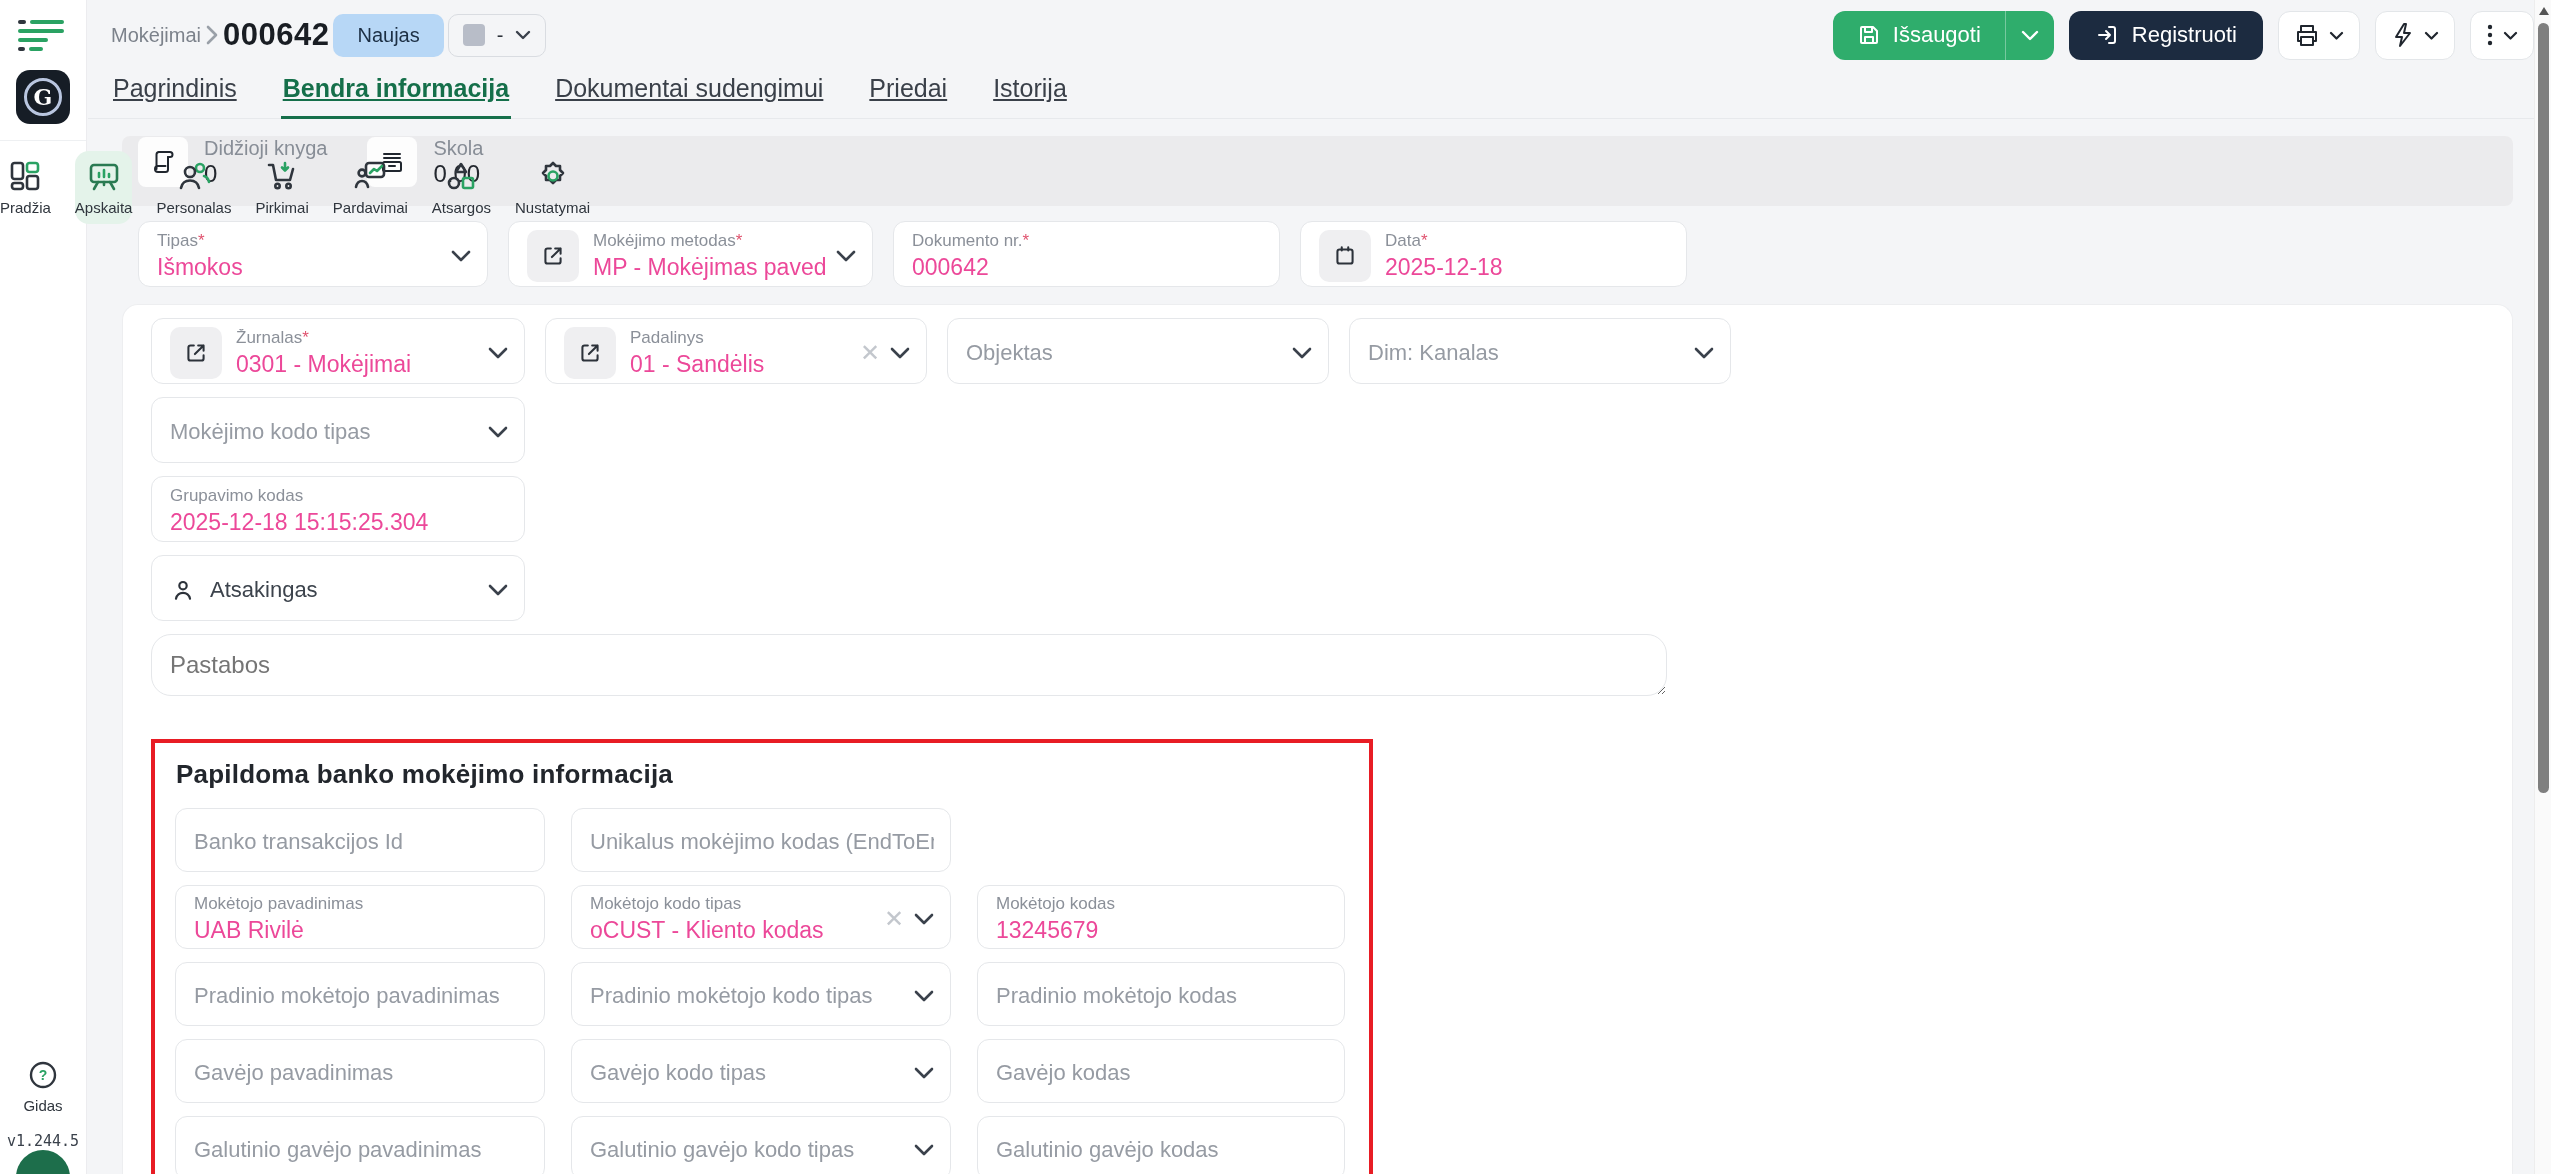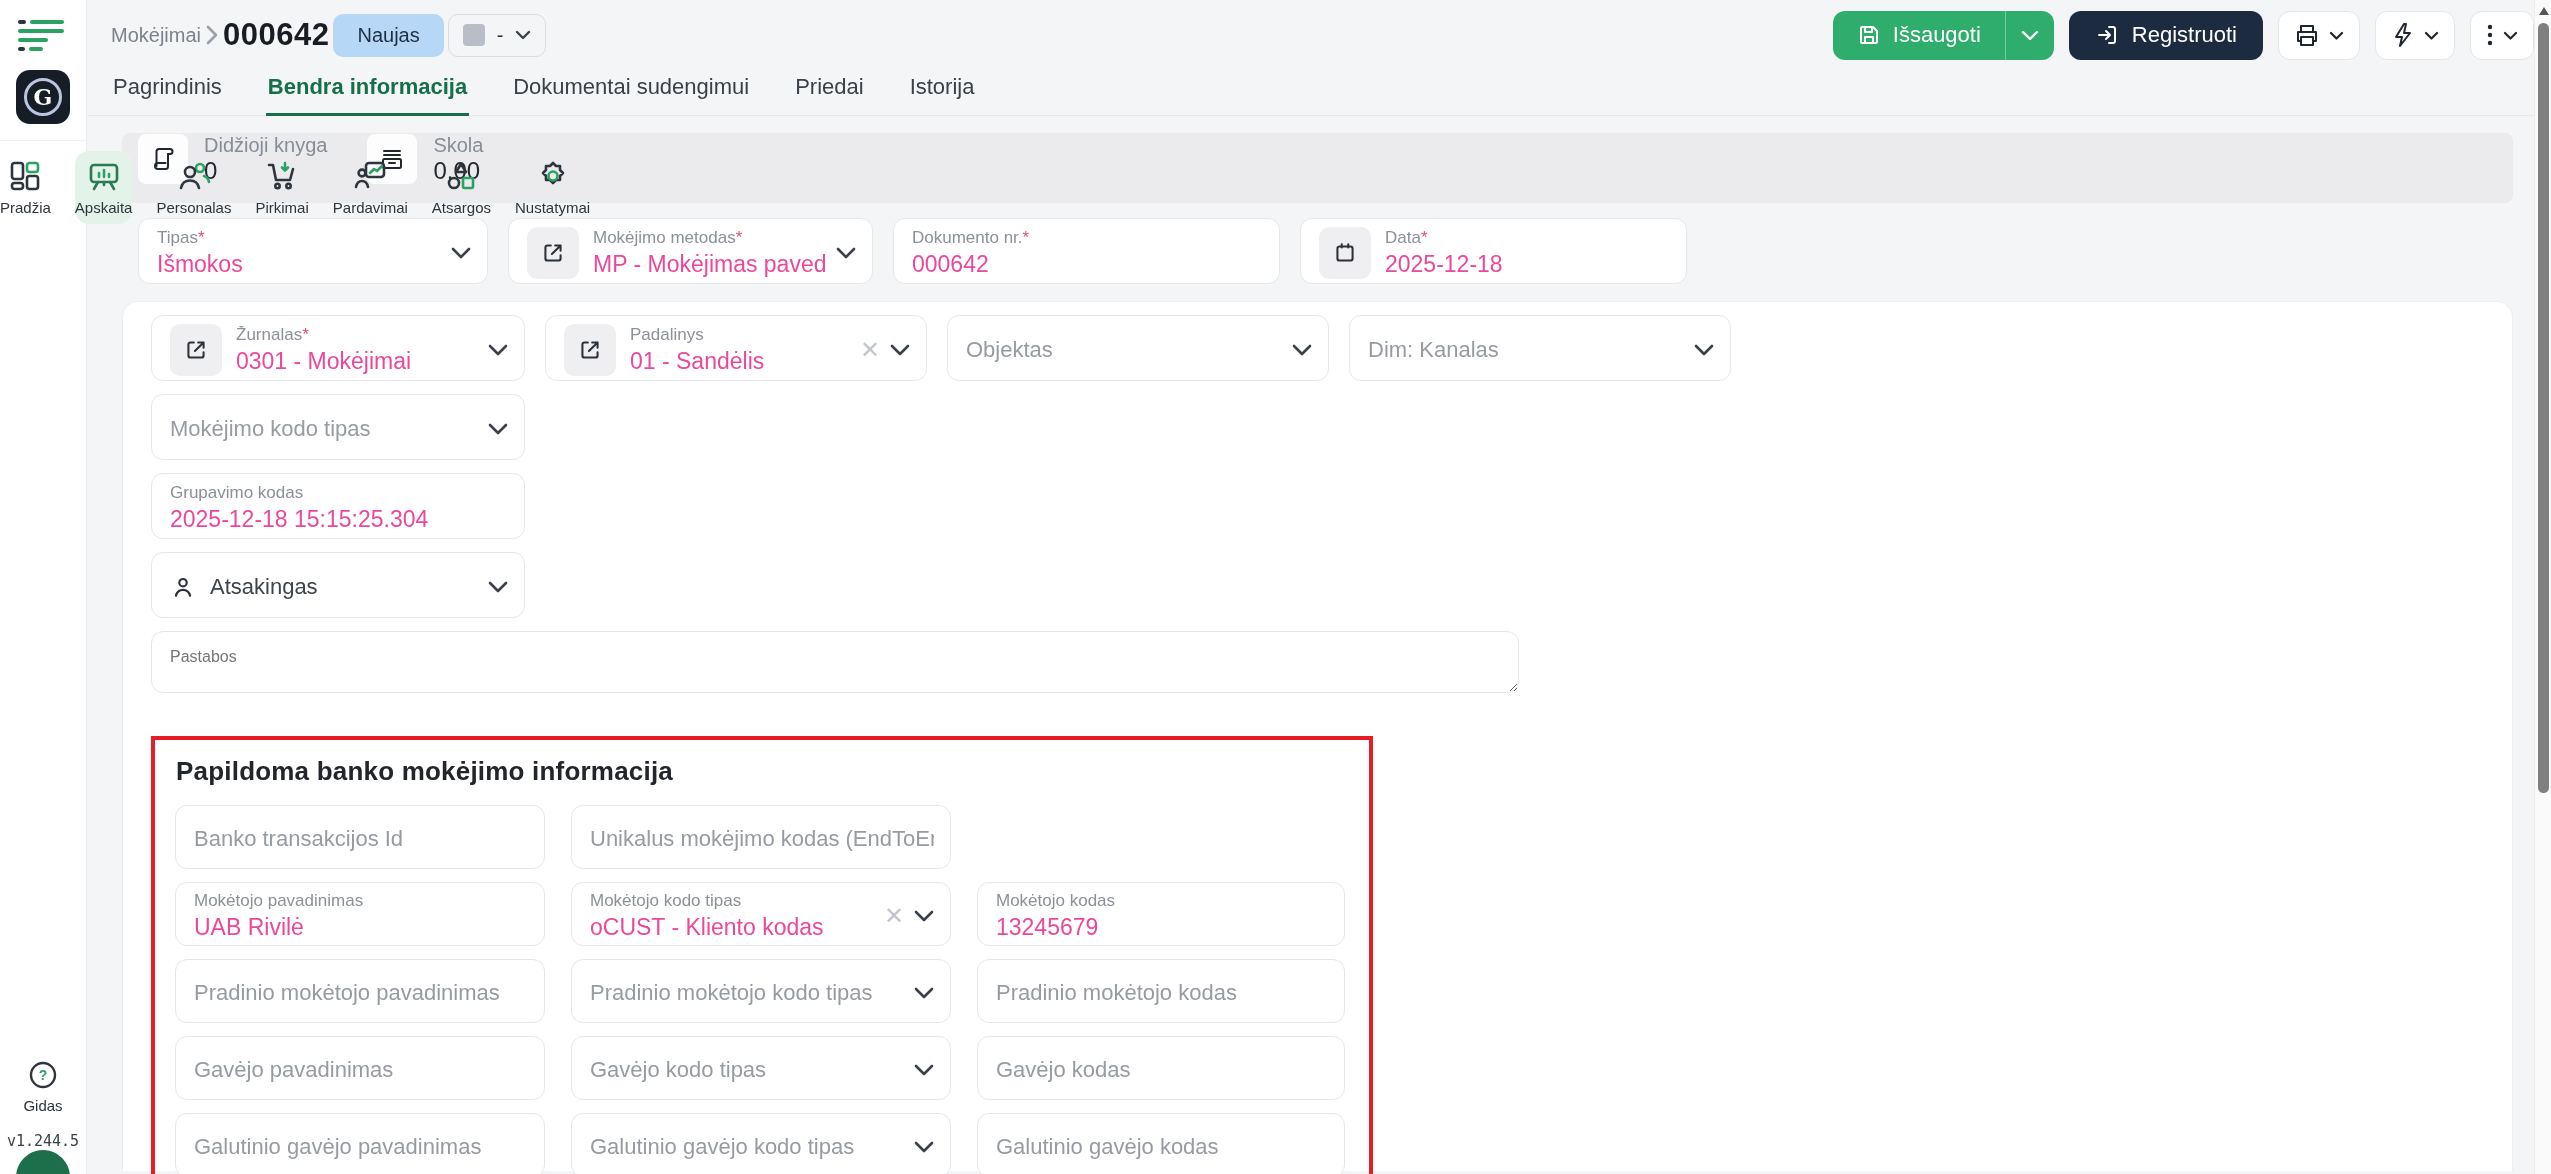--- a/index.html
+++ b/index.html
@@ -54,21 +54,21 @@
   .actions { display:flex; align-items:center; gap:15px; }
   .btn { height:49px; border-radius:12px; display:flex; align-items:center; cursor:pointer; font-size:22px; }
   .btn-green { background:#2fad6c; color:#fff; }
   .btn-green .mainpart { display:flex; align-items:center; gap:12px; padding:0 24px; }
   .btn-green .split { width:1px; align-self:stretch; background:rgba(255,255,255,0.35); }
   .btn-green .chevpart { padding:0 15px; display:flex; align-items:center; }
   .btn-navy { background:#1c2b40; color:#fff; padding:0 26px; gap:13px; }
   .btn-tool { background:#fff; border:1px solid #e3e6e9; padding:0 15px; gap:9px; color:#20262e; }
   
   .tabbar { display:flex; gap:42px; padding:0 0 0 23px; border-bottom:1px solid #e7e9ec; margin-top:6px; }
-  .tab { font-size:22px; color:#3a4049; padding:10px 2px 13px; cursor:pointer; border-bottom:3px solid transparent; margin-bottom:-1px; }
+  .tab { font-size:25px; color:#3a4049; padding:10px 2px 13px; cursor:pointer; border-bottom:3px solid transparent; margin-bottom:-1px;text-decoration:underline; }
   .tab.active { color:#156f4a; font-weight:bold; border-bottom-color:#156f4a; }
   
   .stats { margin:17px 21px 0 34px; height:70px; background:#ebebed; border-radius:8px;
     display:flex; align-items:flex-start; gap:40px; padding-left:16px; }
   .stat { display:flex; align-items:center; gap:16px; }
   .stat-icon { width:50px; height:50px; background:#fdfdfd; border-radius:8px; display:flex; align-items:center; justify-content:center; }
   .stat-lbl { font-size:20px; color:#878d96; line-height:1.2; }
   .stat-val { font-size:24px; color:#23272e; line-height:1.2; }
   
   .frow { display:flex; gap:20px; }
@@ -90,22 +90,22 @@
   .inline-ic { margin-right:14px; display:flex; flex-shrink:0; }
   .row1 { margin:15px 21px 0 50px; }
   .w350{width:350px} .w374{width:374px} .w382{width:382px} .w384{width:384px} .w385{width:365px} .w387{width:387px}
   
   .card {
     margin:17px 21px 0 34px; background:#fff; border:1px solid #edeef0; border-bottom:none;
     border-radius:16px 16px 0 0; padding:13px 0 0 28px; height:870px;
   }
   .card .frow { margin-bottom:13px; }
   .notes {
-    width:1368px; height:62px; border:1px solid #e5e7ea; border-radius:12px;
-    padding:16px 18px; font-size:16px; font-family:inherit; color:#272b31; resize:both; outline:none; display:block; margin-top:3px;
+    width:1516px; height:62px; border:1px solid #e5e7ea; border-radius:20px;
+    padding:16px 18px; font-size:24px; font-family:inherit; color:#272b31; resize:both; outline:none; display:block; margin-top:3px;
   }
   
   .redbox {
     margin-top:43px; width:1222px; border:4px solid #e81c24; padding:12px 20px 14px;
   }
   .redbox h2 { font-size:26px; color:#22262c; margin:4px 0 18px 1px; letter-spacing:0.2px; }
   .bankgrid { display:grid; grid-template-columns:370px 380px 368px; column-gap:26px; row-gap:13px; }
   .bankgrid .field { height:64px; }
   
   .scrollbar { position:absolute; right:0; top:0; width:17px; height:100%; background:#fafafa; border-left:1px solid #ededed; }

